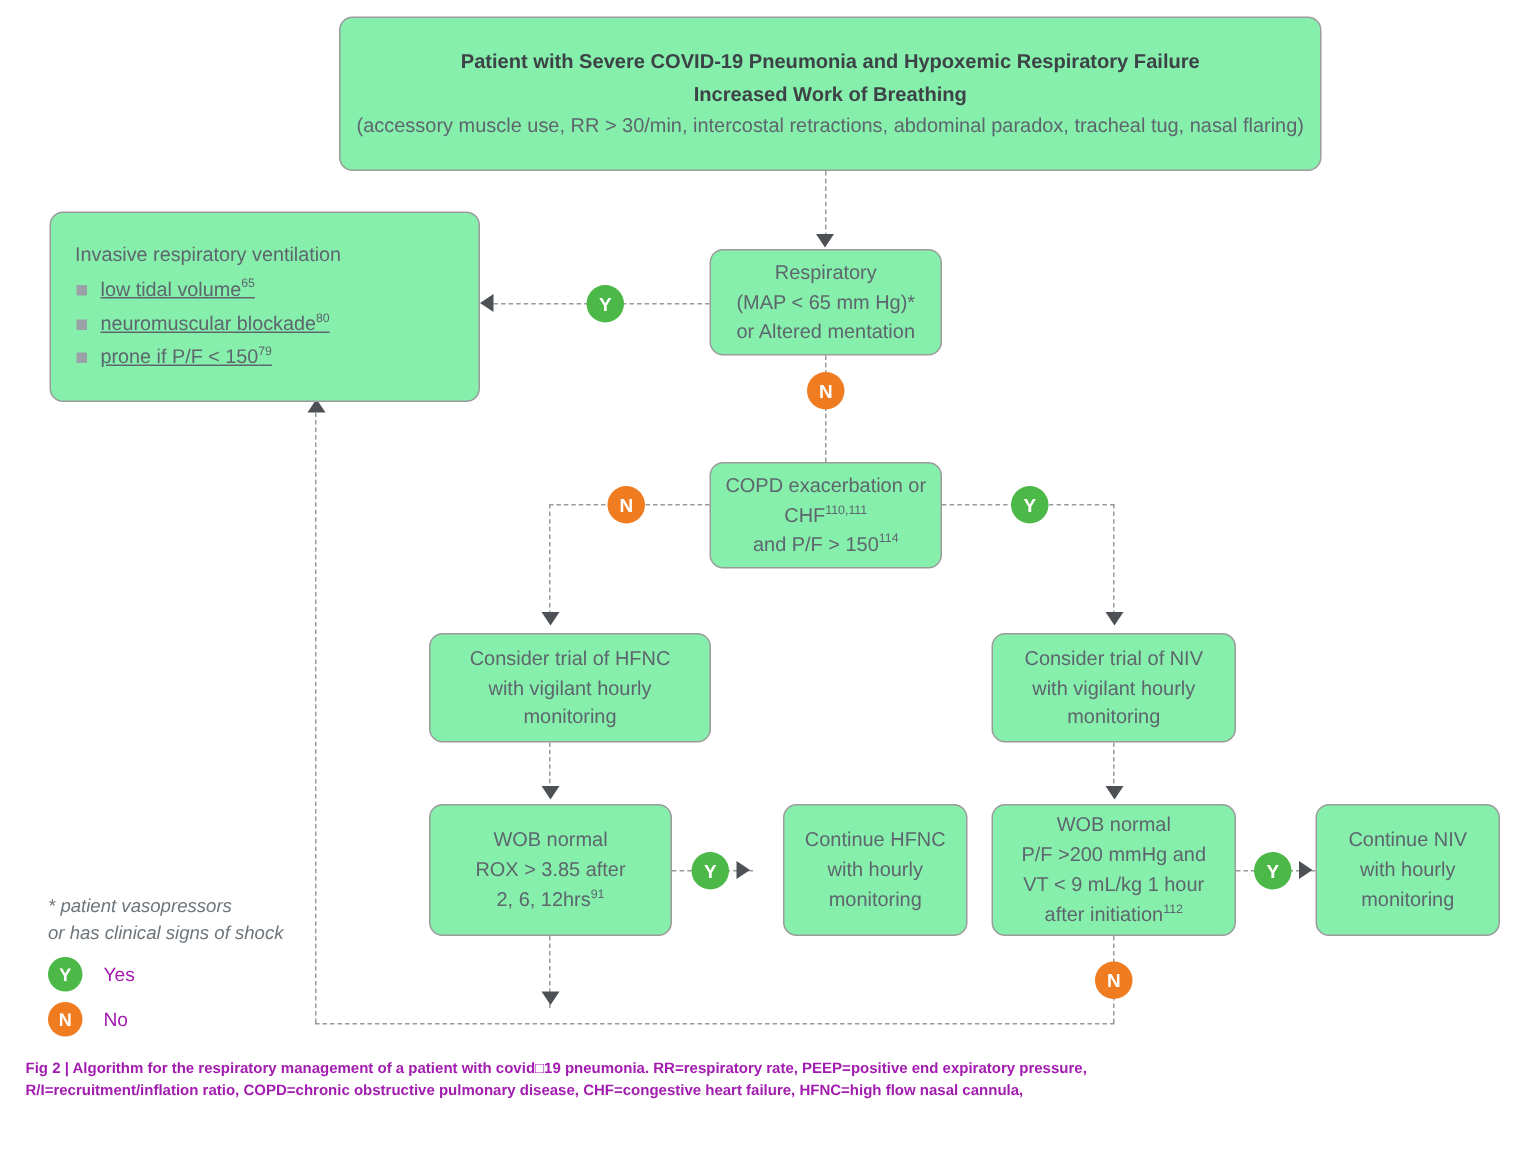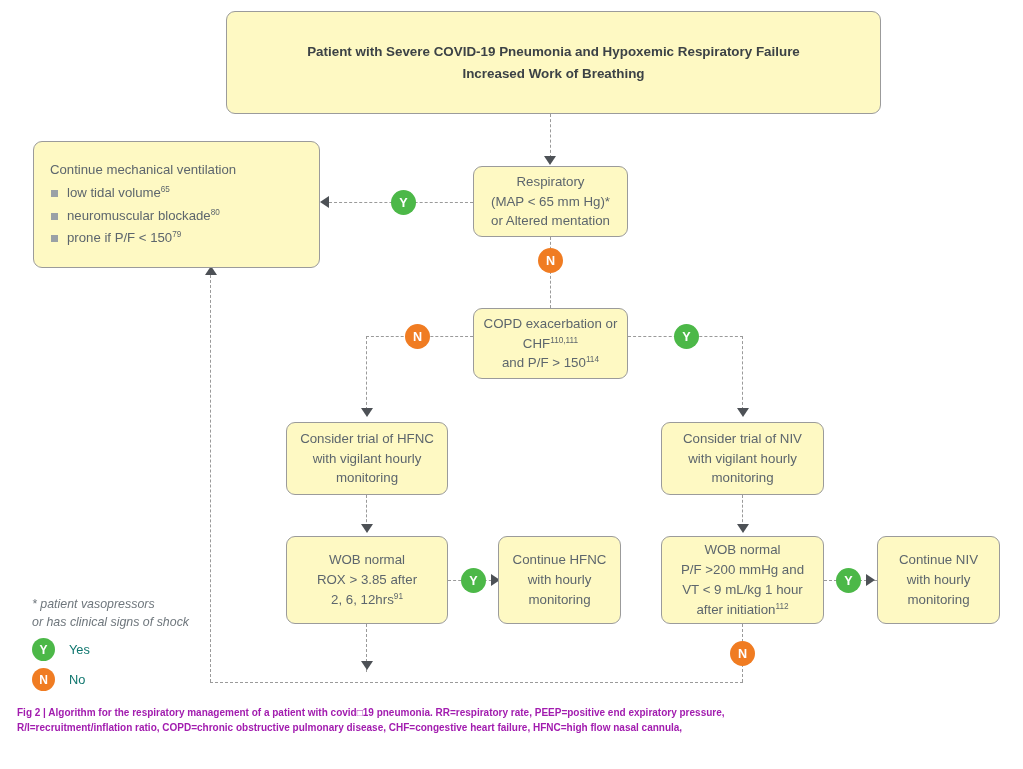--- a/index.html
+++ b/index.html
@@ -10,21 +10,21 @@
     overflow:hidden;
   }
   #stage{position:relative;width:1023px;height:769px;}
 
   
   .node{
     position:absolute;
     box-sizing:border-box;
     border:1px solid #9b9b9b;
     border-radius:9px;
-    background:#fef9c3;
+    background:#86efac;
     color:#5d666d;
     font-size:13.3px;
     line-height:1.5;
     display:flex;
     flex-direction:column;
     align-items:center;
     justify-content:center;
     text-align:center;
     z-index:3;
   }
@@ -42,35 +42,35 @@
   
   #imv-box{
     left:33px;top:141px;width:287px;height:127px;
     align-items:flex-start;justify-content:center;
     text-align:left;padding:10px 14px 10px 16px;
     font-size:13.2px;line-height:1.72;
   }
   #imv-box .title{display:block;white-space:nowrap;}
   #imv-box ul{list-style:none;margin:0;padding:0;}
   #imv-box li{
-    position:relative;padding-left:17px;white-space:nowrap;
+    position:relative;padding-left:17px;white-space:nowrap;text-decoration:underline;
   }
   #imv-box li::before{
     content:"";position:absolute;left:1px;top:8px;
     width:7px;height:7px;background:#9aa1a6;
   }
 
   
   #hypotension-box{left:473px;top:166px;width:155px;height:71px;}
   #copd-box{left:473px;top:308px;width:155px;height:71px;}
-  #hfnc-trial-box{left:286px;top:422px;width:162px;height:73px;}
+  #hfnc-trial-box{left:286px;top:422px;width:188px;height:73px;}
   #niv-trial-box{left:661px;top:422px;width:163px;height:73px;}
   #wob-hfnc-box{left:286px;top:536px;width:162px;height:88px;}
   #wob-niv-box{left:661px;top:536px;width:163px;height:88px;}
-  #cont-hfnc-box{left:498px;top:536px;width:123px;height:88px;}
+  #cont-hfnc-box{left:522px;top:536px;width:123px;height:88px;}
   #cont-niv-box{left:877px;top:536px;width:123px;height:88px;}
 
   
   .ln-v,.ln-h{position:absolute;z-index:1;}
   .ln-v{border-left:1.6px dashed #9a9a9a;width:0;}
   .ln-h{border-top:1.6px dashed #9a9a9a;height:0;}
 
   
   .arrow{position:absolute;width:0;height:0;z-index:2;}
   .arrow.down{border-left:6px solid transparent;border-right:6px solid transparent;border-top:9px solid #4d5156;}
@@ -89,44 +89,45 @@
   .badge.n{background:#f07c22;}
 
   
   #legend{position:absolute;left:32px;top:596px;width:210px;z-index:4;}
   #legend .note{
     font-style:italic;color:#6e767c;font-size:12.4px;line-height:1.42;
     white-space:nowrap;
   }
   #legend .row{display:flex;align-items:center;margin-top:7px;}
   #legend .row .badge{position:relative;width:23px;height:23px;font-size:12px;}
-  #legend .row .lbl{margin-left:14px;color:#0f766e;font-size:12.8px;}
+  #legend .row .lbl{margin-left:14px;color:#a21caf;font-size:12.8px;}
 
   
   #caption{
     position:absolute;left:17px;top:706px;width:995px;
     font-size:10px;font-weight:bold;color:#a21caf;line-height:1.45;
   }
   #caption .cl{display:block;white-space:nowrap;}
 </style>
 </head>
 <body>
 
 <div id="stage">
 
   <div class="node" id="top-box">
     <span class="ln b">Patient with Severe COVID-19 Pneumonia and Hypoxemic Respiratory Failure</span>
     <span class="ln b">Increased Work of Breathing</span>
+    <span class="ln">(accessory muscle use, RR &gt; 30/min, intercostal retractions, abdominal paradox, tracheal tug, nasal flaring)</span>
   </div>
 
   <div class="ln-v" style="left:550px;top:114px;height:44px;"></div>
   <div class="arrow down" style="left:544px;top:156px;"></div>
 
   <div class="node" id="imv-box">
-    <span class="title">Continue mechanical ventilation</span>
+    <span class="title">Invasive respiratory ventilation</span>
     <ul>
       <li>
         <span>low tidal volume</span><sup>65</sup>
       </li>
       <li>
         <span>neuromuscular blockade</span><sup>80</sup>
       </li>
       <li>
         <span>prone if P/F &lt; 150</span><sup>79</sup>
       </li>

